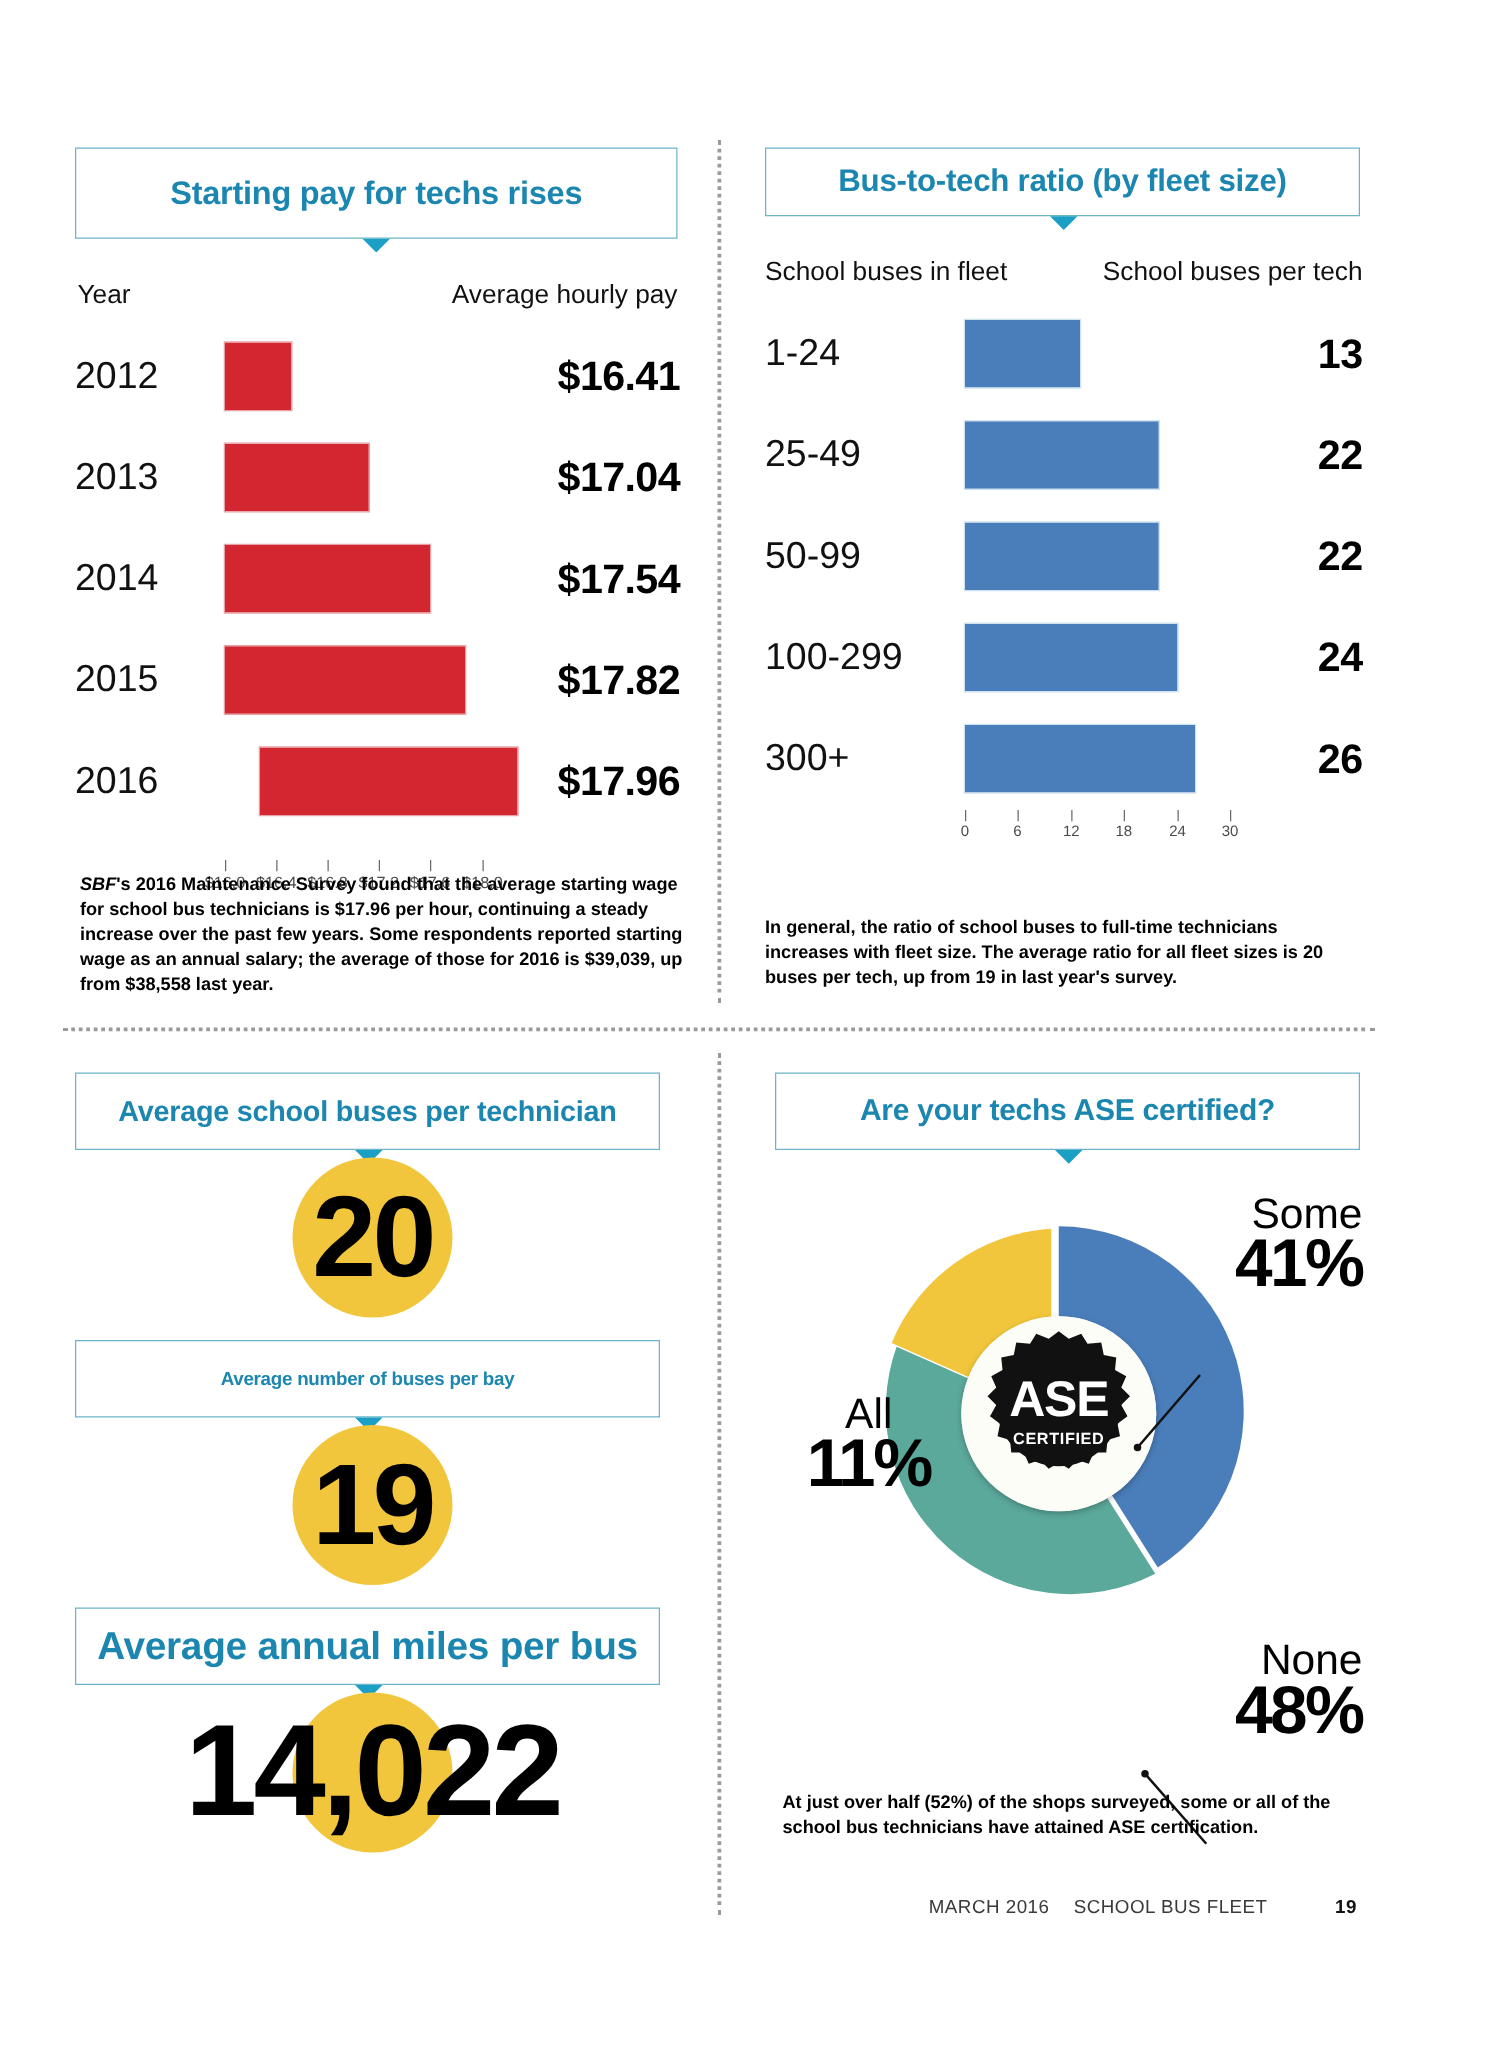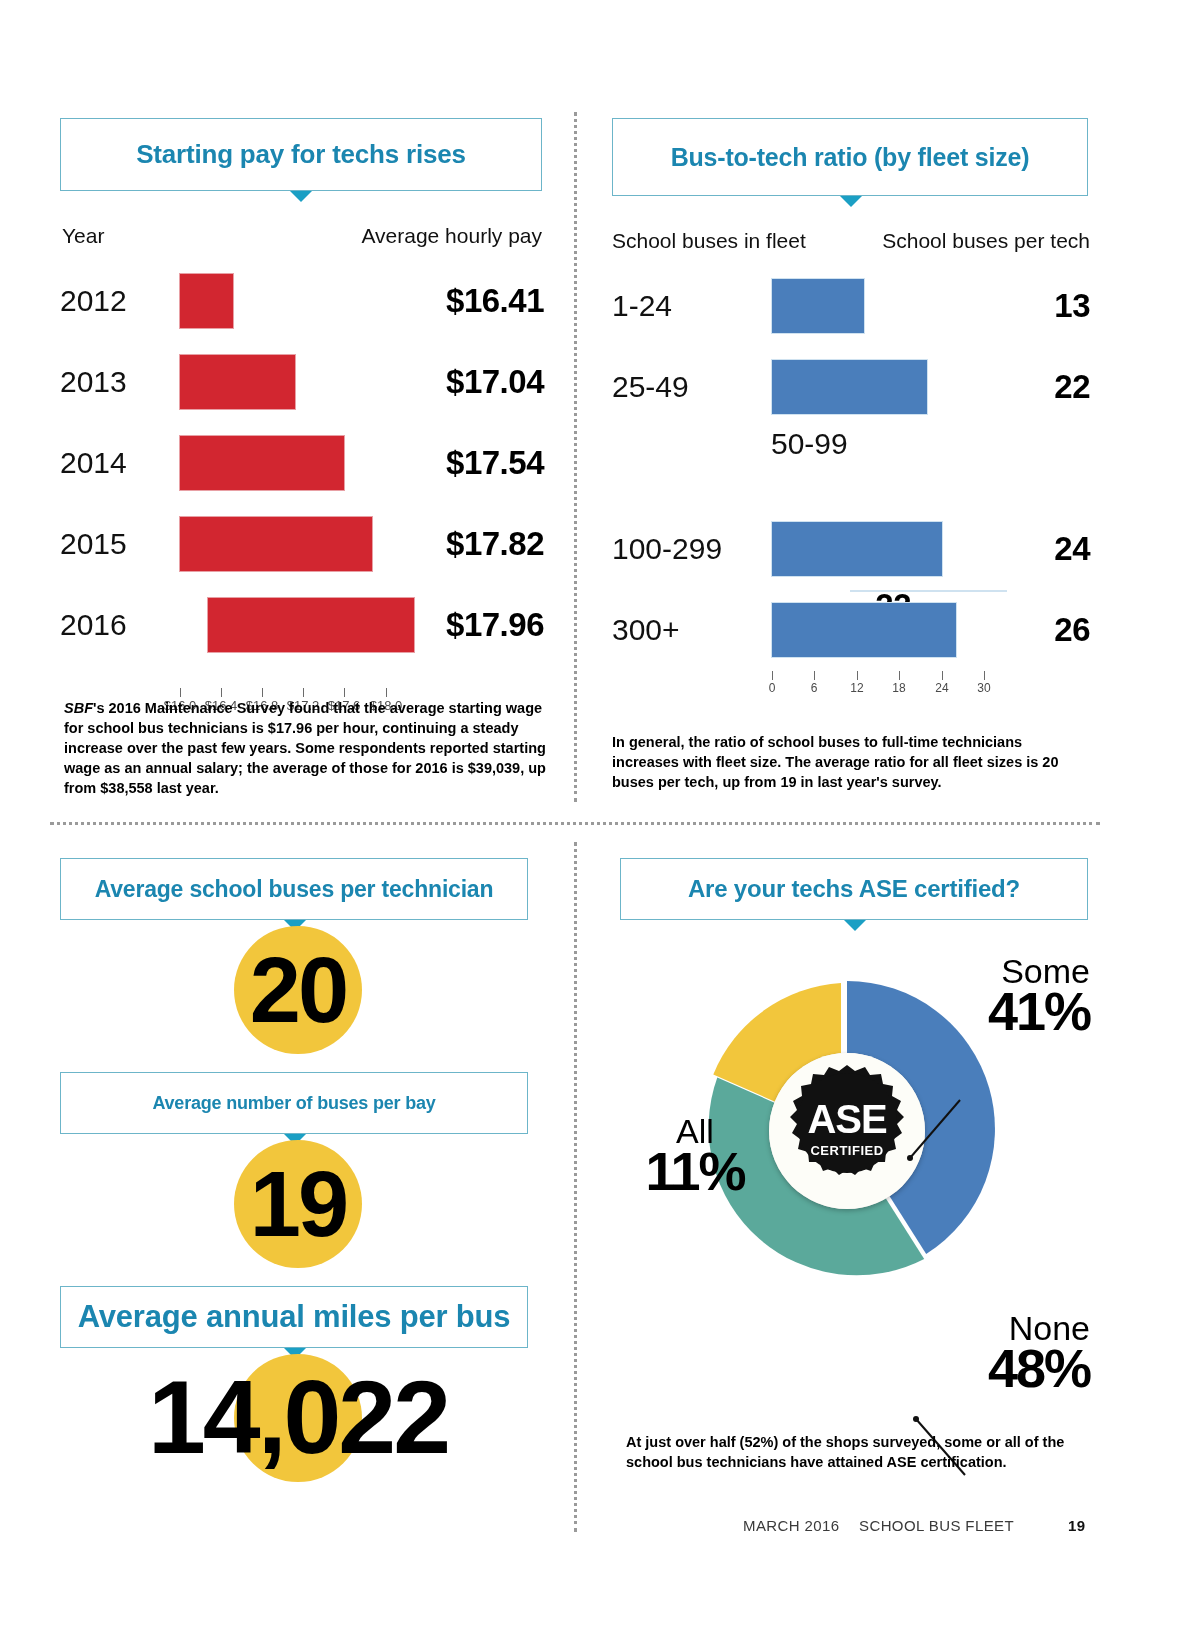--- a/index.html
+++ b/index.html
@@ -240,21 +240,21 @@
     </div>
   </div>
 
   <div class="caption" style="position:absolute; left:4px; top:580px; width:484px;">
     <i>SBF</i><span>'s 2016 Maintenance Survey found that the average starting wage for school bus technicians is $17.96 per hour, continuing a steady increase over the past few years. Some respondents reported starting wage as an annual salary; the average of those for 2016 is $39,039, up from $38,558 last year.</span>
   </div>
 </div>
 
 <div class="panel" style="left:612px; top:118px; width:478px; height:680px;">
 
-  <div class="title-box" style="width:476px; height:78px;">
+  <div class="title-box" style="width:476px; height:55px;">
     <span class="title-text" style="font-size:25px;">Bus-to-tech ratio (by fleet size)</span>
   </div>
   <div class="title-arrow"></div>
 
   <div class="chart-head" style="margin-top:22px; padding:0 0px;">
     <span>School buses in fleet</span>
     <span>School buses per tech</span>
   </div>
 
   <div style="margin-top:12px; position:relative;">
@@ -268,21 +268,21 @@
     </div>
 
     <div class="bar-row" style="height:81px;">
       <span class="bar-cat" style="width:160px; flex:0 0 160px;">25-49</span>
       <div class="bar-track">
         <div class="bar-fill bar-blue" style="width:155px;"></div>
       </div>
       <span class="bar-val" style="width:120px;">22</span>
     </div>
 
-    <div class="bar-row" style="height:81px;flex-direction:column;">
+    <div class="bar-row" style="height:81px;">
       <span class="bar-cat" style="width:160px; flex:0 0 160px;">50-99</span>
       <div class="bar-track">
         <div class="bar-fill bar-blue" style="width:155px;"></div>
       </div>
       <span class="bar-val" style="width:120px;">22</span>
     </div>
 
     <div class="bar-row" style="height:81px;">
       <span class="bar-cat" style="width:160px; flex:0 0 160px;">100-299</span>
       <div class="bar-track">
@@ -325,21 +325,21 @@
 <div class="panel" style="left:60px; top:858px; width:484px; height:620px;">
 
   <div class="title-box" style="position:absolute; left:0px; top:0px; width:468px; height:62px;">
     <span class="title-text" style="font-size:23px;">Average school buses per technician</span>
   </div>
   <div class="title-arrow" style="position:absolute; left:224px; top:62px;"></div>
   <div class="circle-stat" style="left:174px; top:68px; width:128px; height:128px;"></div>
   <div class="circle-num" style="left:174px; top:82px; width:128px; text-align:center; font-size:92px; line-height:100px;">20</div>
 
   <div class="title-box" style="position:absolute; left:0px; top:214px; width:468px; height:62px;">
-    <span class="title-text" style="font-size:18px;">Average number of buses per bay</span>
+    <span class="title-text" style="font-size:15px;">Average number of buses per bay</span>
   </div>
   <div class="title-arrow" style="position:absolute; left:224px; top:276px;"></div>
   <div class="circle-stat" style="left:174px; top:282px; width:128px; height:128px;"></div>
   <div class="circle-num" style="left:174px; top:296px; width:128px; text-align:center; font-size:92px; line-height:100px;">19</div>
 
   <div class="title-box" style="position:absolute; left:0px; top:428px; width:468px; height:62px;">
     <span class="title-text" style="font-size:31px;">Average annual miles per bus</span>
   </div>
   <div class="title-arrow" style="position:absolute; left:224px; top:490px;"></div>
   <div class="circle-stat" style="left:174px; top:496px; width:128px; height:128px;"></div>

